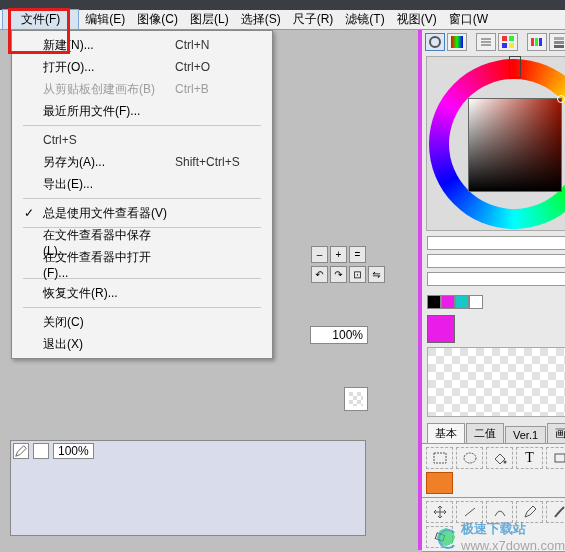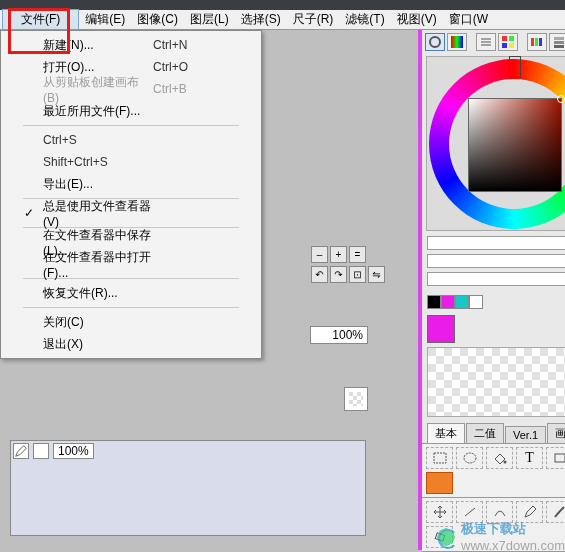--- a/index.html
+++ b/index.html
@@ -2,21 +2,21 @@
 <html><head>
 <meta charset="utf-8">
 <style>
 *{box-sizing:border-box;margin:0;padding:0;font-family:"SimSun",sans-serif;font-size:12px;}
 body{background:#bfbfbf;width:565px;height:552px;overflow:hidden;position:relative;}
 .topbar{height:10px;background:#3a3d44;}
 .menubar{display:flex;background:#f0f0f0;border-bottom:1px solid #999;height:20px;align-items:center;padding-left:2px;}
 .menubar .m{padding:2px 6px;cursor:default;white-space:nowrap;}
 .menubar .m.active{background:#d8e3f0;border:1px solid #7ca6d8;padding:1px 18px;}
 .highlight-box{position:absolute;left:8px;top:8px;width:62px;height:46px;border:3px solid #e21b1b;pointer-events:none;z-index:30;}
-.dropdown{position:absolute;left:0;top:30px;width:262px;background:#f3f3f3;border:1px solid #888;box-shadow:2px 2px 4px rgba(0,0,0,0.3);z-index:20;padding:3px 16px;}
+.dropdown{position:absolute;left:11px;top:30px;width:262px;background:#f3f3f3;border:1px solid #888;box-shadow:2px 2px 4px rgba(0,0,0,0.3);z-index:20;padding:3px 5px;}
 .dropdown .row{display:flex;align-items:center;height:22px;padding:0 12px 0 26px;position:relative;}
 .dropdown .row .lbl{flex:1;}
 .dropdown .row .sc{color:#333;width:80px;text-align:left;}
 .dropdown .row.disabled{color:#9d9d9d;}
 .dropdown .row.disabled .sc{color:#9d9d9d;}
 .dropdown hr{border:none;border-top:1px solid #c8c8c8;margin:3px 6px;}
 .dropdown .chk{position:absolute;left:7px;}
 .canvas-area{position:absolute;left:0;top:30px;width:370px;height:390px;background:#bfbfbf;}
 .zoom-ctrl{position:absolute;left:311px;top:216px;display:flex;gap:2px;}
 .zoom-ctrl button,.rot-ctrl button,.small-btn{width:17px;height:17px;background:#e8e8e8;border:1px solid #888;font-size:10px;line-height:13px;text-align:center;padding:0;}
@@ -95,20 +95,21 @@
     </div>
     <div class="row">
       <span class="lbl">最近所用文件(F)...</span>
       <span class="sc"></span>
     </div>
     <hr>
     <div class="row">
       <span class="sc">Ctrl+S</span>
     </div>
     <div class="row">
+      <span class="lbl">另存为(A)...</span>
       <span class="sc">Shift+Ctrl+S</span>
     </div>
     <div class="row">
       <span class="lbl">导出(E)...</span>
       <span class="sc"></span>
     </div>
     <hr>
     <div class="row">
       <span class="chk">✓</span>
       <span class="lbl">总是使用文件查看器(V)</span>

